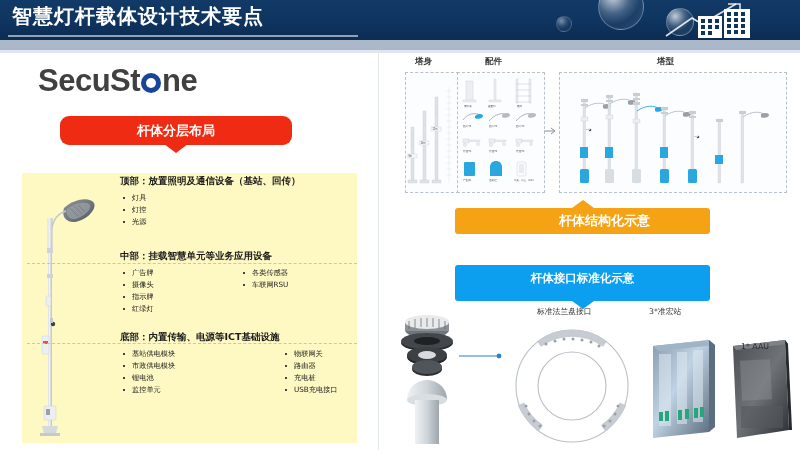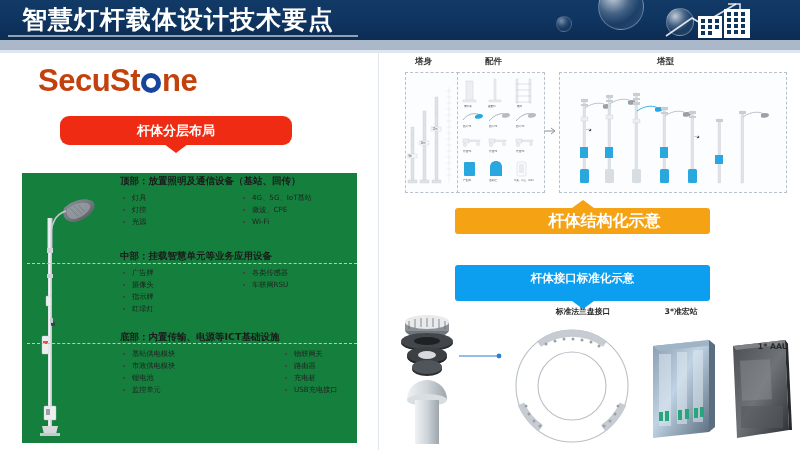--- a/index.html
+++ b/index.html
@@ -11,22 +11,22 @@
   }
   .slide{position:absolute;inset:0;background:#fff;}
 
   
   .header{
     position:absolute;left:0;top:0;width:800px;height:40px;
     background:linear-gradient(180deg,#123a66 0%,#0f3460 55%,#0c2c52 100%);
     overflow:hidden;
   }
   .header-title{
-    position:absolute;left:22px;top:3px;
-    font-size:25px;font-weight:bold;color:#ffffff;
+    position:absolute;left:12px;top:3px;
+    font-size:20px;font-weight:bold;color:#ffffff;
     letter-spacing:1px;white-space:nowrap;
     font-family:"DejaVu Sans","Liberation Sans",sans-serif;
   }
   .title-underline{
     position:absolute;left:8px;top:35px;width:350px;height:2px;
     background:rgba(255,255,255,.55);
   }
   .bubble{
     position:absolute;border-radius:50%;
     background:radial-gradient(circle at 32% 28%, rgba(255,255,255,.75) 0%, rgba(255,255,255,.22) 38%, rgba(255,255,255,.05) 62%, rgba(255,255,255,.14) 100%);
@@ -42,21 +42,21 @@
   }
   .header-strip2{
     position:absolute;left:0;top:50px;width:800px;height:3px;
     background:#dfe6ee;
   }
 
   
   .left-panel{position:absolute;left:0;top:53px;width:375px;height:397px;background:#ffffff;}
   .logo{
     position:absolute;left:38px;top:10px;
-    font-size:31px;font-weight:bold;color:#c2410c;
+    font-size:31px;font-weight:bold;color:#404040;
     letter-spacing:-.5px;
     font-family:"Liberation Sans","DejaVu Sans",sans-serif;
   }
   .logo .gear{
     display:inline-block;width:20px;height:20px;border-radius:50%;
     background:#17459b;position:relative;vertical-align:-2px;margin:0 1px;
   }
   .logo .gear::after{
     content:"";position:absolute;left:5px;top:5px;width:10px;height:10px;
     border-radius:50%;background:#fff;
@@ -76,21 +76,21 @@
     font-family:"DejaVu Sans","Liberation Sans",sans-serif;
   }
   .red-banner .notch{
     position:absolute;left:50%;bottom:-8px;transform:translateX(-50%);
     width:0;height:0;border-left:12px solid transparent;border-right:12px solid transparent;
     border-top:9px solid #f02b13;
   }
 
   .content-box{
     position:absolute;left:22px;top:120px;width:335px;height:270px;
-    background:#15803d;
+    background:#fef9c3;
   }
 
   
   .lamp{position:absolute;left:12px;top:5px;width:78px;height:262px;}
 
   
   .sec{position:absolute;left:98px;}
   .sec-title{
     font-size:9.5px;font-weight:bold;color:#1a1a1a;white-space:nowrap;
     font-family:"DejaVu Sans","Liberation Sans",sans-serif;
@@ -135,21 +135,21 @@
   .arrow-link{
     position:absolute;left:165px;top:73px;width:14px;height:10px;
   }
 
   .orange-banner{
     position:absolute;left:76px;top:155px;width:255px;height:26px;
     background:#f5a214;border-radius:3px;
   }
   .orange-banner .ob-text{
     position:absolute;inset:0;line-height:26px;text-align:center;
-    color:#fff;font-size:16px;font-weight:bold;
+    color:#fff;font-size:13px;font-weight:bold;
     font-family:"DejaVu Sans","Liberation Sans",sans-serif;
     margin-left:44px;
   }
   .orange-banner .notch-up{
     position:absolute;left:50%;top:-8px;transform:translateX(-50%);
     width:0;height:0;border-left:11px solid transparent;border-right:11px solid transparent;
     border-bottom:8px solid #f5a214;
   }
   .blue-banner{
     position:absolute;left:76px;top:212px;width:255px;height:36px;
@@ -161,22 +161,22 @@
     font-family:"DejaVu Sans","Liberation Sans",sans-serif;
   }
   .blue-banner .notch{
     position:absolute;left:50%;bottom:-8px;transform:translateX(-50%);
     width:0;height:0;border-left:11px solid transparent;border-right:11px solid transparent;
     border-top:8px solid #0c9ff0;
   }
 
   .bottom-fig{position:absolute;left:10px;top:255px;width:405px;height:140px;}
   .bf-label{
-    position:absolute;font-size:7.8px;font-weight:bold;color:#2b2b2b;
-    white-space:nowrap;text-align:center;
+    position:absolute;font-size:7.8px;font-weight:normal;color:#2b2b2b;
+    white-space:nowrap;
     font-family:"DejaVu Sans","Liberation Sans",sans-serif;
   }
 </style>
 </head>
 <body>
 
 <div class="slide">
 
   <div class="header">
     <div class="bubble b1"></div>
@@ -277,25 +277,20 @@
       <div class="divider d2"></div>
 
       <div class="sec" style="top:2px;">
         <div class="sec-title">顶部：放置照明及通信设备（基站、回传）</div>
         <div class="cols">
           <div class="col c1">
             <div class="bullet">灯具</div>
             <div class="bullet">灯控</div>
             <div class="bullet">光源</div>
           </div>
-          <div class="col c2">
-            <div class="bullet">4G、5G、IoT基站</div>
-            <div class="bullet">微波、CPE</div>
-            <div class="bullet">Wi-Fi</div>
-          </div>
         </div>
       </div>
 
       <div class="sec" style="top:77px;">
         <div class="sec-title">中部：挂载智慧单元等业务应用设备</div>
         <div class="cols">
           <div class="col c1">
             <div class="bullet">广告牌</div>
             <div class="bullet">摄像头</div>
             <div class="bullet">指示牌</div>

